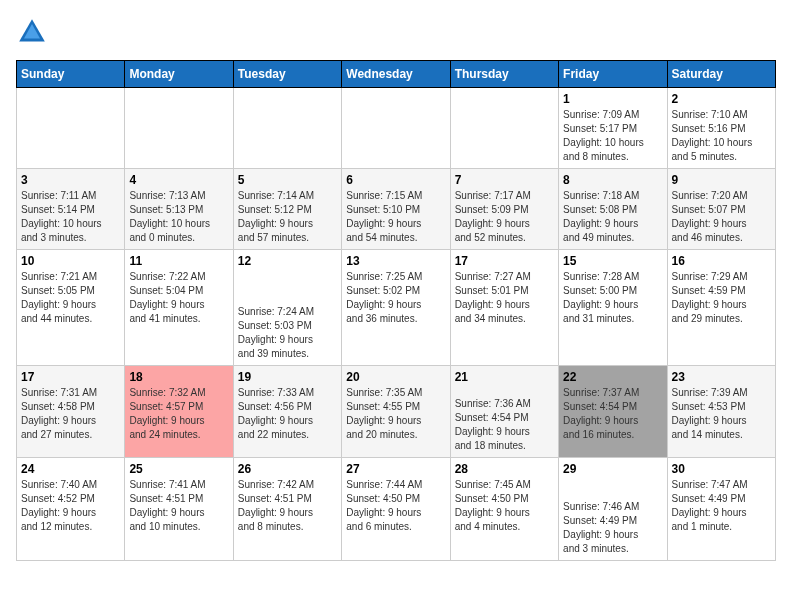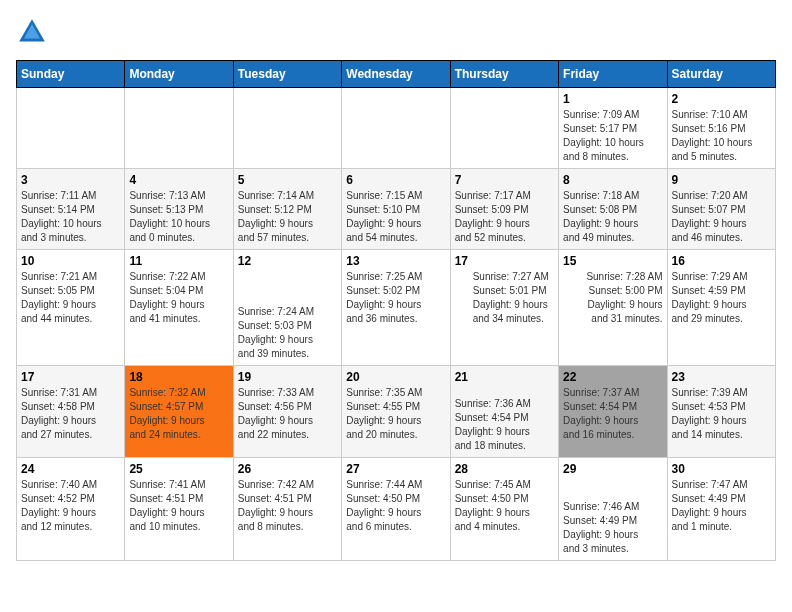--- a/index.html
+++ b/index.html
@@ -213,49 +213,49 @@
         </td>
         <td>
           <span class="day-number">13</span>
           <div class="day-info" style="white-space: pre-line;">Sunrise: 7:25 AM
 Sunset: 5:02 PM
 Daylight: 9 hours
 and 36 minutes.</div>
         </td>
         <td>
           <span class="day-number">17</span>
-          <div class="day-info" style="white-space: pre-line; margin-left: 18px;">Sunrise: 7:27 AM
+          <div class="day-info" style="white-space: pre-line;">Sunrise: 7:27 AM
 Sunset: 5:01 PM
 Daylight: 9 hours
 and 34 minutes.</div>
         </td>
         <td>
           <span class="day-number">15</span>
-          <div class="day-info" style="white-space: pre-line; text-align: right;">Sunrise: 7:28 AM
+          <div class="day-info" style="white-space: pre-line;">Sunrise: 7:28 AM
 Sunset: 5:00 PM
 Daylight: 9 hours
 and 31 minutes.</div>
         </td>
         <td>
           <span class="day-number">16</span>
           <div class="day-info" style="white-space: pre-line;">Sunrise: 7:29 AM
 Sunset: 4:59 PM
 Daylight: 9 hours
 and 29 minutes.</div>
         </td>
       </tr>
       <tr>
         <td style="background: rgb(245, 245, 245);">
           <span class="day-number">17</span>
           <div class="day-info" style="white-space: pre-line;">Sunrise: 7:31 AM
 Sunset: 4:58 PM
 Daylight: 9 hours
 and 27 minutes.</div>
         </td>
-        <td style="background: #f97316;">
+        <td style="background: #fca5a5;">
           <span class="day-number">18</span>
           <div class="day-info" style="white-space: pre-line;">Sunrise: 7:32 AM
 Sunset: 4:57 PM
 Daylight: 9 hours
 and 24 minutes.</div>
         </td>
         <td style="background: rgb(245, 245, 245);">
           <span class="day-number">19</span>
           <div class="day-info" style="white-space: pre-line;">Sunrise: 7:33 AM
 Sunset: 4:56 PM

